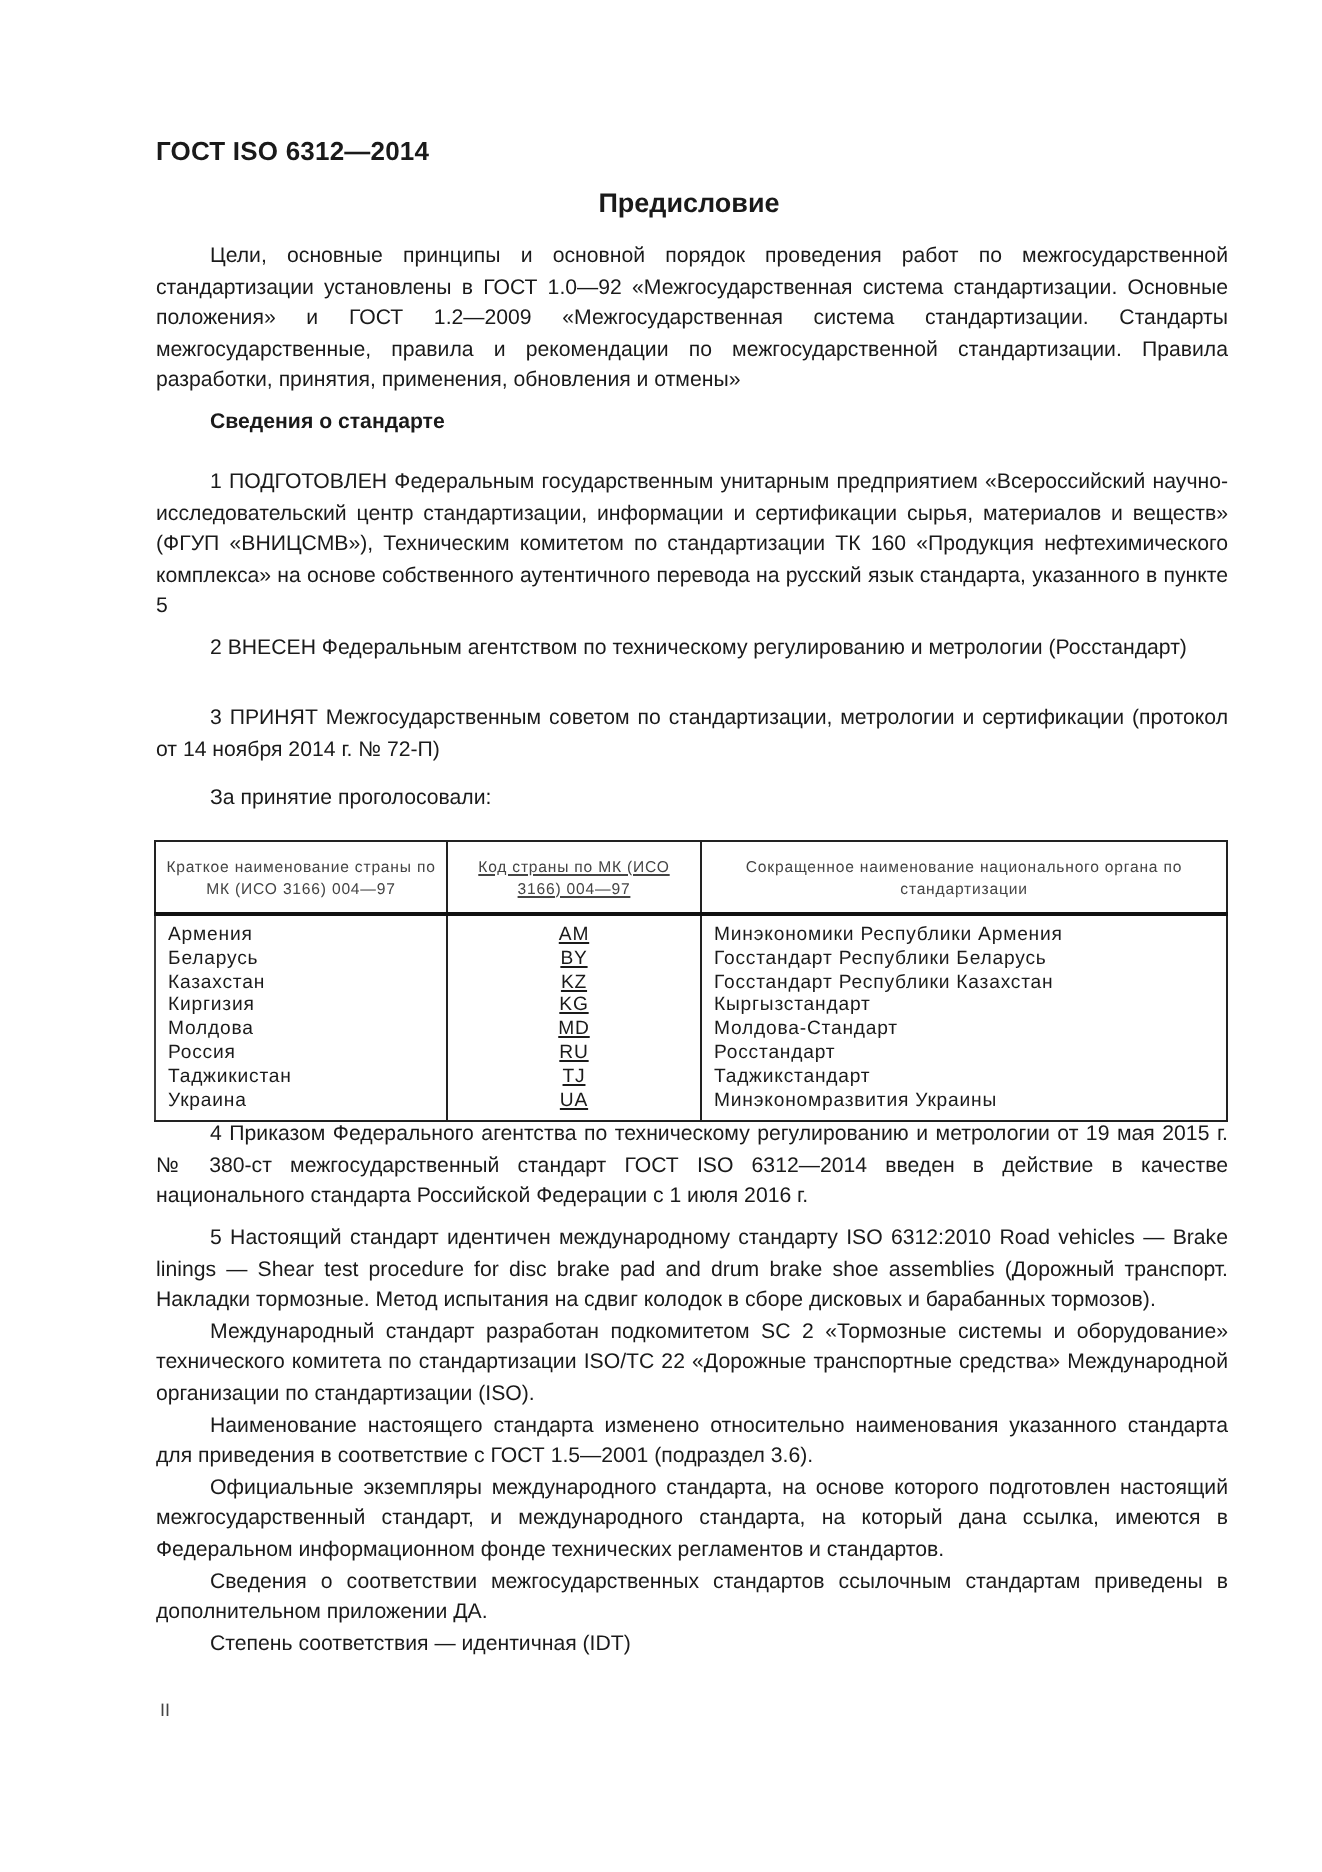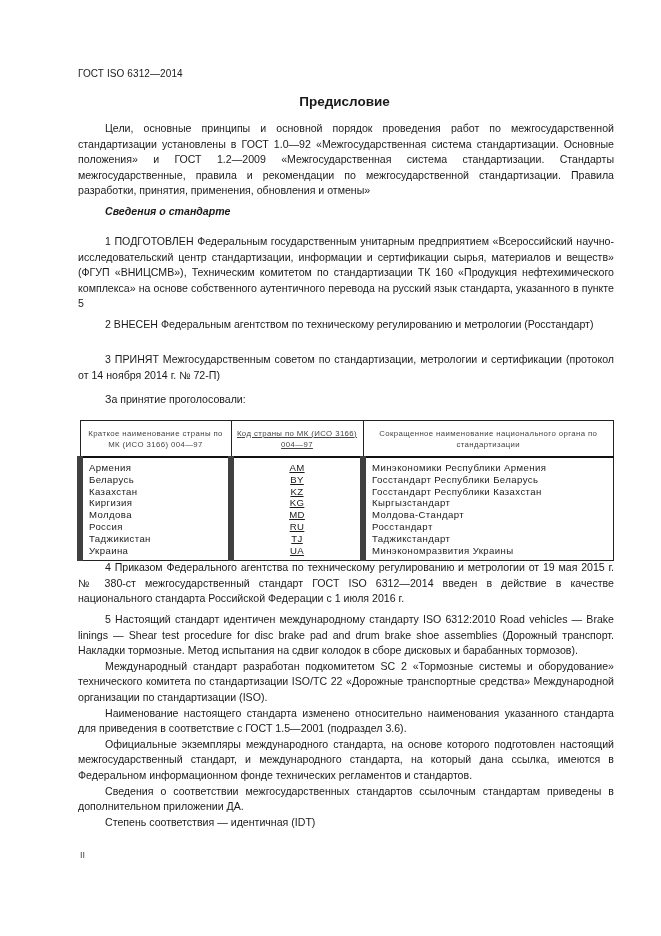--- a/index.html
+++ b/index.html
@@ -1,48 +1,48 @@
 <!DOCTYPE html>
 <html><head>
 <meta charset="utf-8">
 <style>
   html, body { margin: 0; padding: 0; background: #ffffff; }
   body { width: 661px; height: 936px; position: relative; overflow: hidden;
          font-family: "Liberation Sans", sans-serif; color: #1a1a1a; }
   .page { position: absolute; left: 0; top: 0; width: 661px; height: 936px; }
-  .hdr { position: absolute; left: 78px; top: 68px; font-size: 10px; font-weight: normal; letter-spacing: 0.1px; }
+  .hdr { position: absolute; left: 78px; top: 68px; font-size: 13px; font-weight: bold; letter-spacing: 0.1px; }
   .title { position: absolute; left: 0; width: 661px; top: 94px; text-align: center; font-size: 13.5px; font-weight: bold; padding-left: 28px; box-sizing: border-box; }
   .txt { position: absolute; left: 78px; width: 536px; font-size: 10.6px; line-height: 15.6px; text-align: justify; }
   .txt p { margin: 0; text-indent: 27px; }
   .sub { font-weight: bold; }
   table.vote { position: absolute; left: 77px; top: 420px; width: 537px; border-collapse: collapse;
                font-size: 9.6px; letter-spacing: 0.4px; }
   table.vote th { font-weight: normal; font-size: 7.8px; color: #444; line-height: 11px; text-align: center;
                   border: 1px solid #222; border-bottom: 2px solid #111; height: 35px; padding: 0 4px; vertical-align: middle; }
-  table.vote td { border-left: 6px solid #404040; border-right: 1px solid #222; padding: 0 6px; line-height: 11.8px; vertical-align: top; }
+  table.vote td { border-left: 1px solid #404040; border-right: 1px solid #222; padding: 0 6px; line-height: 11.8px; vertical-align: top; }
   table.vote tbody tr:first-child td { padding-top: 4px; }
   table.vote tbody tr:last-child td { border-bottom: 1px solid #222; padding-bottom: 4px; }
   .c1 { width: 133px; }
   .c2 { width: 114px; text-align: center; text-decoration: underline; }
   .pgnum { position: absolute; left: 80px; top: 850px; font-size: 9px; color: #444; }
 </style>
 </head>
 <body>
 
 <div class="page">
 
   <div class="hdr">ГОСТ ISO 6312—2014</div>
 
   <div class="title">Предисловие</div>
 
   <div class="txt" style="top:121px;">
     <p>Цели, основные принципы и основной порядок проведения работ по межгосударственной стандартизации установлены в ГОСТ 1.0—92 «Межгосударственная система стандартизации. Основные положения» и ГОСТ 1.2—2009 «Межгосударственная система стандартизации. Стандарты межгосударственные, правила и рекомендации по межгосударственной стандартизации. Правила разработки, принятия, применения, обновления и отмены»</p>
   </div>
 
-  <div class="txt" style="top:204px;font-style:italic;">
+  <div class="txt" style="top:204px;">
     <p class="sub">Сведения о стандарте</p>
   </div>
 
   <div class="txt" style="top:234px;">
     <p>1 ПОДГОТОВЛЕН Федеральным государственным унитарным предприятием «Всероссийский научно-исследовательский центр стандартизации, информации и сертификации сырья, материалов и веществ» (ФГУП «ВНИЦСМВ»), Техническим комитетом по стандартизации ТК 160 «Продукция нефтехимического комплекса» на основе собственного аутентичного перевода на русский язык стандарта, указанного в пункте 5</p>
   </div>
 
   <div class="txt" style="top:317px;">
     <p>2 ВНЕСЕН Федеральным агентством по техническому регулированию и метрологии (Росстандарт)</p>
   </div>

